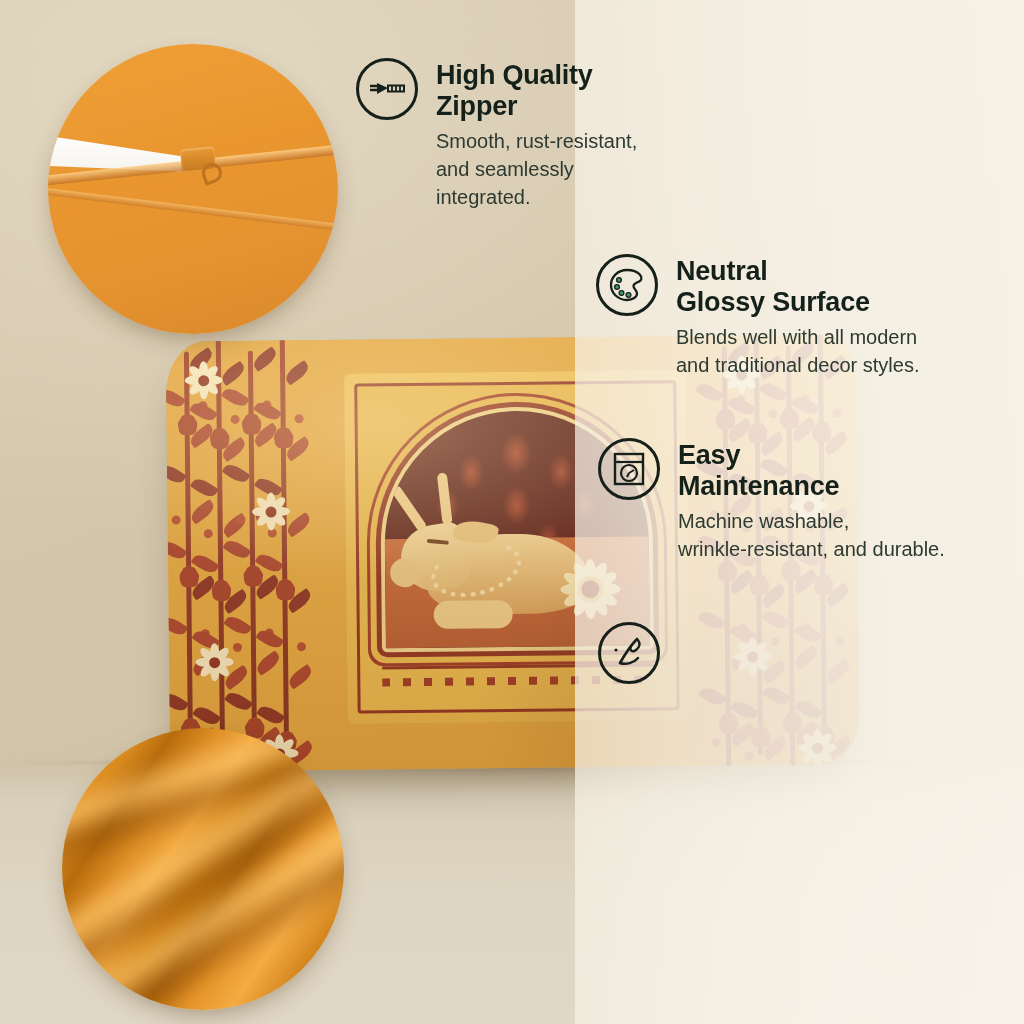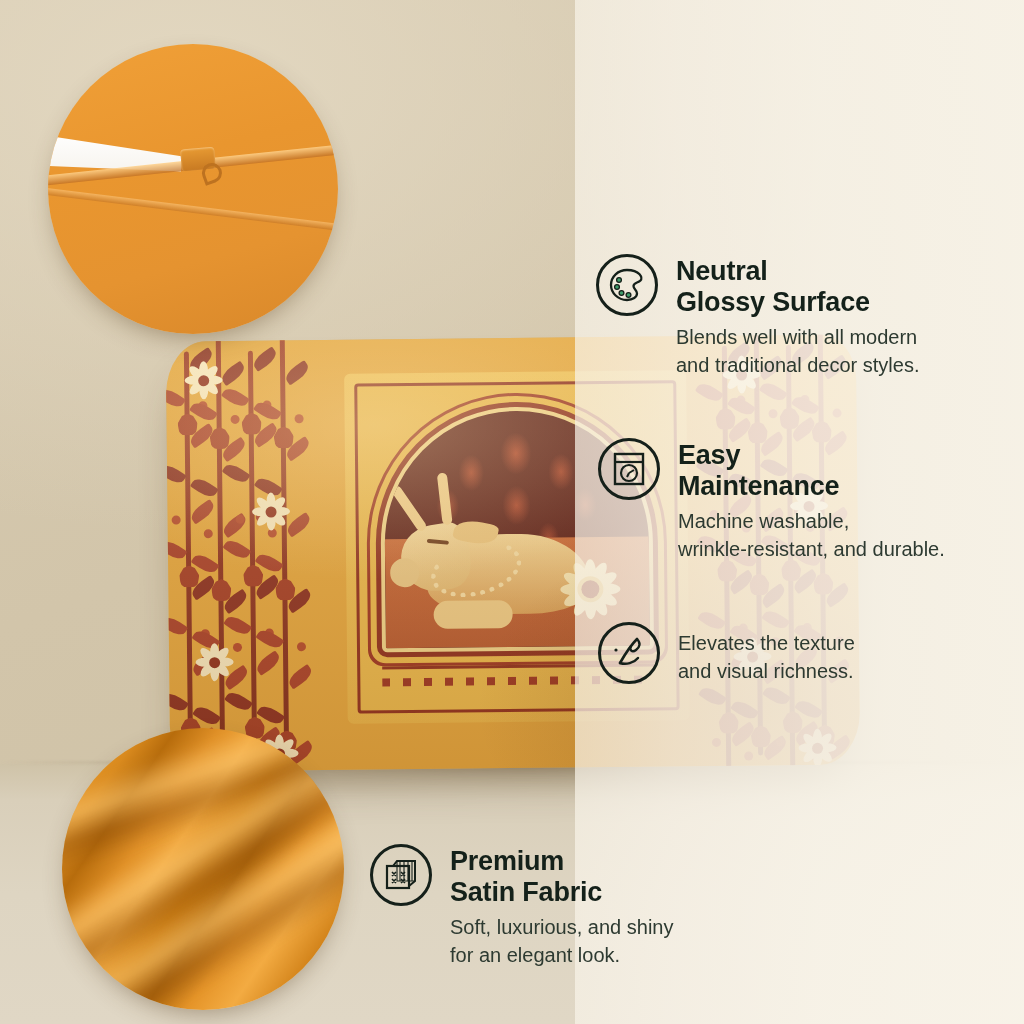--- a/index.html
+++ b/index.html
@@ -560,20 +560,37 @@
     <div class="zip-pull"></div>
   </div>
 
   <div class="detail-circle" id="satin-circle">
     <div class="satin-bg"></div>
     <div class="satin-fold" style="top:6%;transform:rotate(-18deg)"></div>
     <div class="satin-fold" style="top:34%;transform:rotate(-32deg)"></div>
     <div class="satin-fold" style="top:62%;transform:rotate(-32deg)"></div>
   </div>
 
+  <div class="feature" id="feat-zipper">
+    <div class="ficon">
+      <svg width="38" height="20" viewBox="0 0 38 20">
+        <path d="M2 11 h9 M2 7 h7" stroke="#15201a" stroke-width="2.4" fill="none"></path>
+        <path d="M9 4 L20 9 L9 15 Z" fill="#15201a"></path>
+        <rect x="20" y="6.5" width="16" height="6" stroke="#15201a" stroke-width="2" fill="none"></rect>
+        <path d="M24 6.5 v6 M28 6.5 v6 M32 6.5 v6" stroke="#15201a" stroke-width="1.8"></path>
+      </svg>
+    </div>
+    <div class="ftext">
+      <div class="ftitle">High Quality
+Zipper</div>
+      <div class="fdesc">Smooth, rust-resistant,
+and seamlessly
+integrated.</div>
+    </div>
+  </div>
 
   <div class="feature" id="feat-glossy">
     <div class="ficon">
       <svg width="40" height="36" viewBox="0 0 40 36">
         <path d="M20 3 C11 3 4 9.5 4 18 C4 26 11 33 20 33 C26 33 30 30 30 26.5
                  C30 23 26.5 22 26.5 19 C26.5 15.5 31 16 33.5 13.5 C36 11 33 3 20 3 Z" stroke="#15201a" stroke-width="2.3" fill="none"></path>
         <circle cx="12" cy="13" r="2.4" fill="#3f9d6c" stroke="#15201a" stroke-width="1.3"></circle>
         <circle cx="10" cy="20" r="2.4" fill="#3f9d6c" stroke="#15201a" stroke-width="1.3"></circle>
         <circle cx="14.5" cy="26" r="2.4" fill="#3f9d6c" stroke="#15201a" stroke-width="1.3"></circle>
         <circle cx="21.5" cy="28" r="2.4" fill="#3f9d6c" stroke="#15201a" stroke-width="1.3"></circle>
@@ -607,36 +624,17 @@
   <div class="feature" id="feat-weave">
     <div class="ficon">
       <svg width="38" height="38" viewBox="0 0 38 38">
         <path d="M27 5 C22 10 14 22 10 29" stroke="#15201a" stroke-width="2.6" fill="none" stroke-linecap="round"></path>
         <path d="M27 5 C31 9 30 13 26 16 C22 19 19 16 21 12" stroke="#15201a" stroke-width="2.4" fill="none"></path>
         <path d="M10 29 C16 31 24 29 28 24" stroke="#15201a" stroke-width="2.4" fill="none" stroke-linecap="round"></path>
         <circle cx="6" cy="16" r="1.6" fill="#15201a"></circle>
       </svg>
     </div>
     <div class="ftext">
-      <div class="fdesc">Elevates the texture
-and visual richness.</div>
     </div>
   </div>
 
-  <div class="feature" id="feat-satin">
-    <div class="ficon">
-      <svg width="36" height="36" viewBox="0 0 36 36">
-        <rect x="4" y="9" width="22" height="22" stroke="#15201a" stroke-width="2.2" fill="none"></rect>
-        <path d="M10 9 L14 4 L32 4 L32 24 L26 29" stroke="#15201a" stroke-width="2" fill="none"></path>
-        <path d="M14 4 v20 h18 M17 4 v20 M21 4 v20 M25 4 v20 M29 4 v20" stroke="#15201a" stroke-width="1.1" fill="none"></path>
-        <path d="M9 15 l4 4 M13 15 l-4 4 M18 15 l4 4 M22 15 l-4 4
-                 M9 22 l4 4 M13 22 l-4 4 M18 22 l4 4 M22 22 l-4 4" stroke="#15201a" stroke-width="1.6"></path>
-      </svg>
-    </div>
-    <div class="ftext">
-      <div class="ftitle">Premium
-Satin Fabric</div>
-      <div class="fdesc">Soft, luxurious, and shiny
-for an elegant look.</div>
-    </div>
-  </div>
 
 </div>
 
 </body></html>

